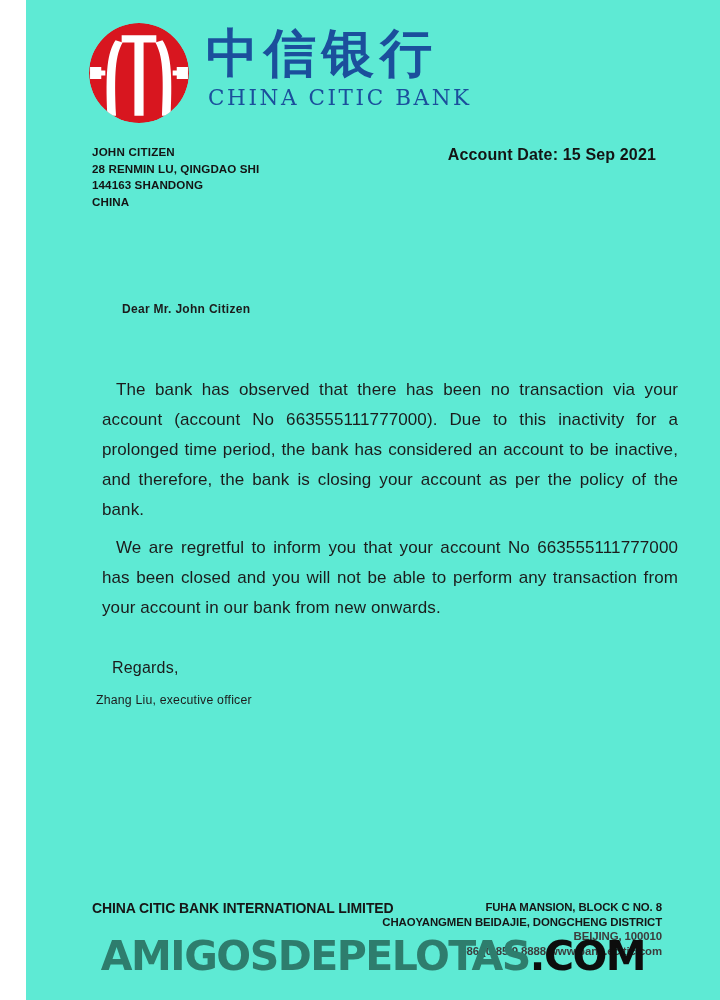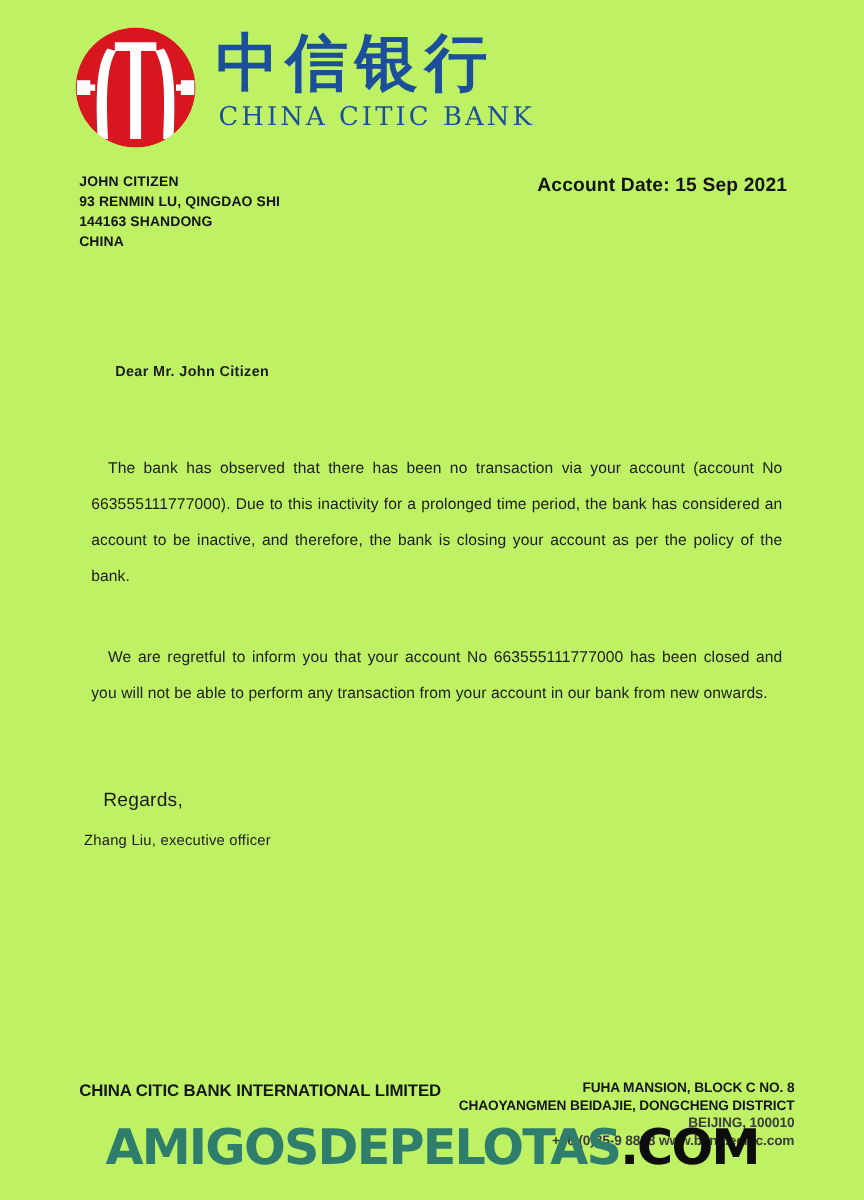--- a/index.html
+++ b/index.html
@@ -13,21 +13,22 @@
     position: relative;
     overflow: hidden;
     font-family: "Liberation Sans", sans-serif;
     color: #1a1a1a;
     -webkit-font-smoothing: antialiased;
   }
 
   .page {
     position: absolute;
     inset: 0;
-    background: #bef264;
+    background: #5eead4;
+    margin-left: 26px;
   }
 
   
   .letterhead {
     position: absolute;
     left: 62px;
     top: 22px;
     display: flex;
     align-items: flex-start;
   }
@@ -96,21 +97,21 @@
     font-size: 12px;
     letter-spacing: 0.3px;
     color: #1c1c1c;
     font-weight: bold;
   }
 
   .para {
     position: absolute;
     left: 76px;
     width: 576px;
-    font-size: 13px;
+    font-size: 17px;
     line-height: 30px;
     color: #1c1c1c;
     text-align: justify;
     text-justify: inter-word;
     letter-spacing: 0.1px;
   }
   .para::first-line { }
   .para-1 { top: 375px; text-indent: 14px; }
   .para-2 { top: 533px; text-indent: 14px; }
 
@@ -228,21 +229,21 @@
     </div>
 
     <div class="logo-text">
       <div class="logo-cn">中信银行</div>
       <div class="logo-en">CHINA CITIC BANK</div>
     </div>
   </div>
 
   <div class="addr-block">
     <div class="addr-name">JOHN CITIZEN</div>
-    <div class="addr-line">93 RENMIN LU, QINGDAO SHI</div>
+    <div class="addr-line">28 RENMIN LU, QINGDAO SHI</div>
     <div class="addr-line">144163 SHANDONG</div>
     <div class="addr-line">CHINA</div>
   </div>
 
   <div class="account-date">Account Date: 15 Sep 2021</div>
 
   <div class="salutation">Dear Mr. John Citizen</div>
 
   <div class="para para-1">The bank has observed that there has been no transaction via your account (account No 663555111777000). Due to this inactivity for a prolonged time period, the bank has considered an account to be inactive, and therefore, the bank is closing your account as per the policy of the bank.</div>
 

